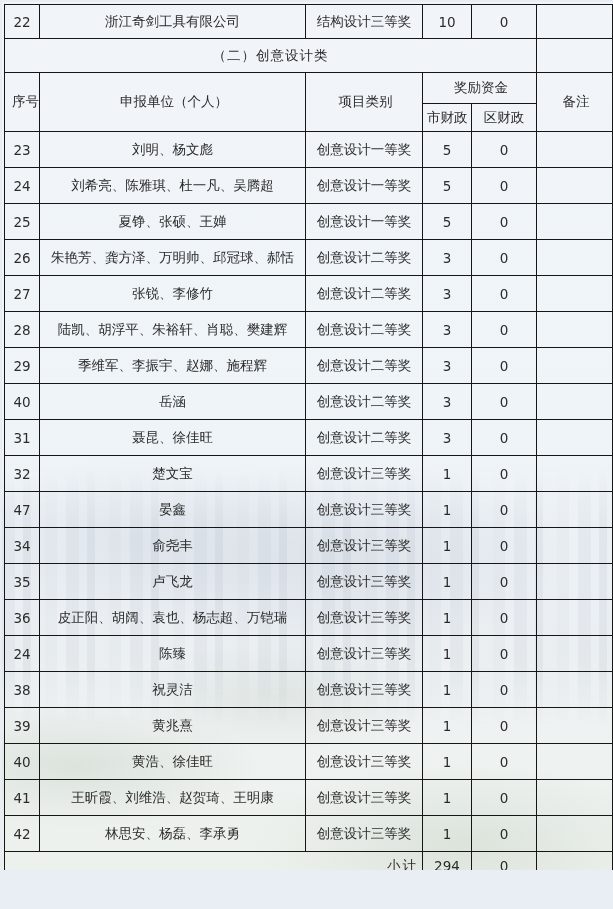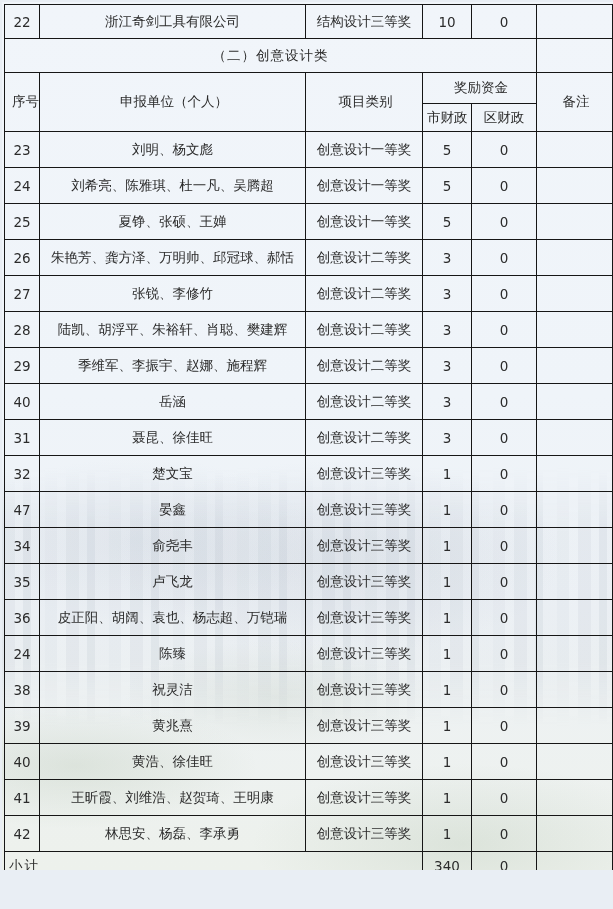--- a/index.html
+++ b/index.html
@@ -60,21 +60,21 @@
   tr.row-section td{height:33px;font-family:Liberation Mono, monospace;}
   tr.row-head1 td{height:30px;padding-left:7px;}
   tr.row-head2 td{height:27px;}
   tr.row-data td{height:35px;}
   tr.row-subtotal td{height:28px;}
 
   td.t-center{text-align:center;}
   td.t-left{text-align:center;padding-left:5px;}
   td.section-cell{padding-left:6px;letter-spacing:1px;}
   td.head-cell{text-align:center;}
-  td.subtotal-cell{text-align:left;letter-spacing:2px;}
+  td.subtotal-cell{text-align:right;letter-spacing:2px;}
 </style>
 </head>
 <body>
 
 <div class="page">
   <table class="award">
     <colgroup>
       <col class="c-no">
         <col class="c-unit">
         <col class="c-cat">
@@ -265,19 +265,19 @@
         <tr class="row-data">
     <td class="t-center">42</td>
     <td class="t-left">林思安、杨磊、李承勇</td>
     <td class="t-left">创意设计三等奖</td>
     <td class="t-center">1</td>
     <td class="t-center">0</td>
     <td></td>
   </tr>
         <tr class="row-subtotal" id="subtotal-row">
         <td colspan="3" class="subtotal-cell">小计</td>
-        <td class="t-center">340</td>
+        <td class="t-center">294</td>
         <td class="t-center">0</td>
         <td></td>
       </tr>
     </tbody>
   </table>
 </div>
 
 </body></html>

